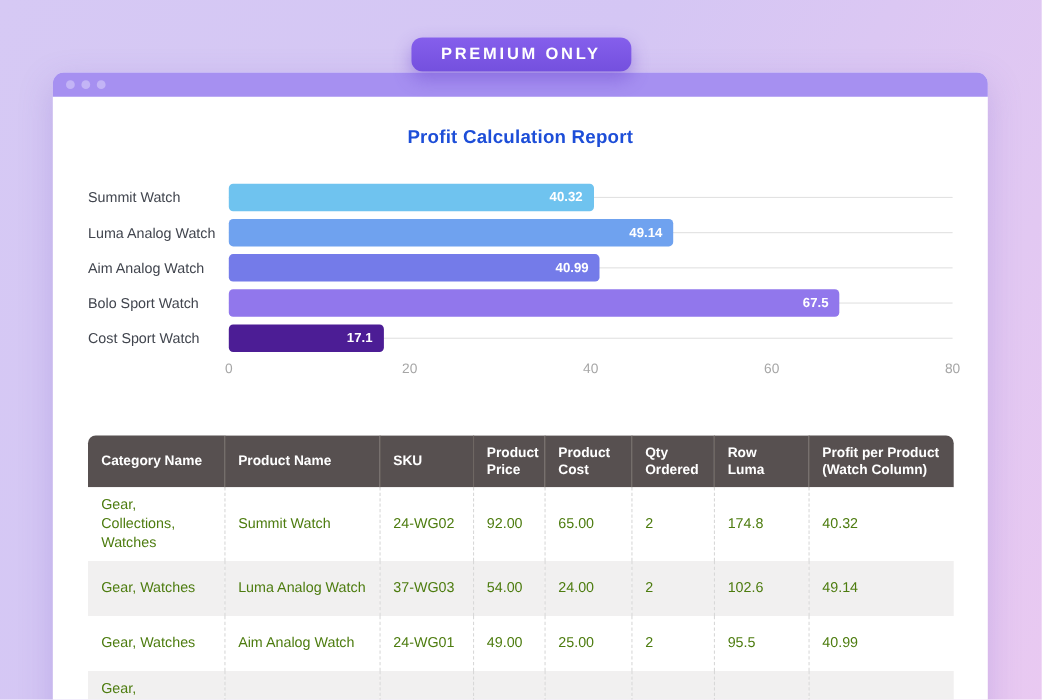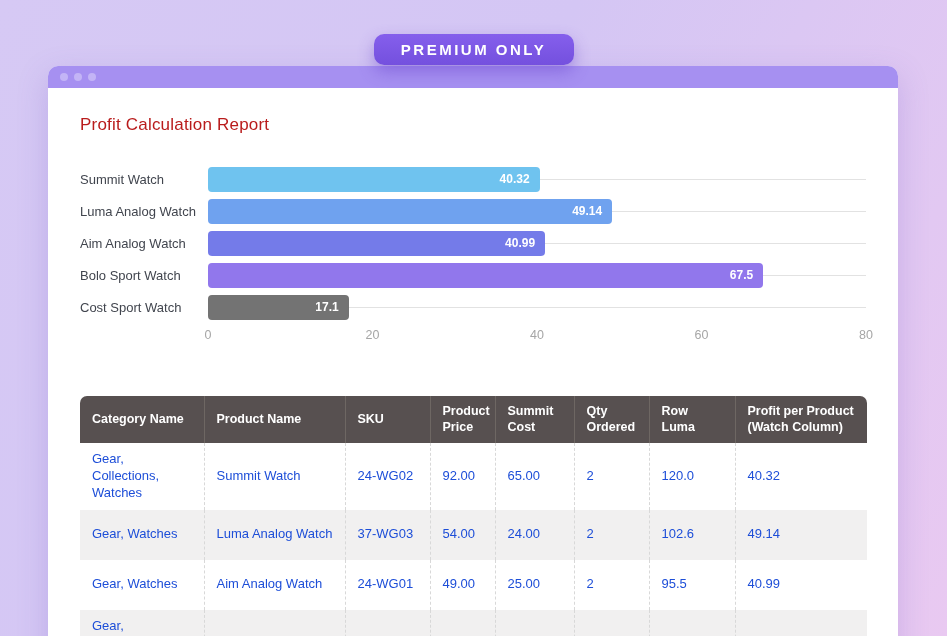--- a/index.html
+++ b/index.html
@@ -49,23 +49,24 @@
   }
   .dot {
     width: 8px; height: 8px;
     border-radius: 50%;
     background: #c3b4f6;
     display: inline-block;
   }
   .content { padding: 27px 32px 0 32px; }
   .report-title {
     font-size: 17px;
-    font-weight: 400;
-    color: #b91c1c;
+    font-weight: 700;
+    color: #1d4ed8;
     letter-spacing: 0.2px;
+    text-align: center;
   }
 
   
   .chart { margin-top: 28px; }
   .chart-row {
     display: flex; align-items: center;
     height: 32px;
   }
   .chart-label {
     width: 128px;
@@ -127,21 +128,21 @@
     padding: 8px 12px;
     height: 46px;
     vertical-align: middle;
     line-height: 1.25;
     border-left: 1px solid #6e6763;
   }
   .report-table thead th:first-child { border-left: none; border-top-left-radius: 7px; }
   .report-table thead th:last-child { border-top-right-radius: 7px; }
   .report-table tbody td {
     font-size: 13px;
-    color: #1d4ed8;
+    color: #4d7c0f;
     padding: 8px 12px;
     height: 50px;
     vertical-align: middle;
     line-height: 1.3;
     border-left: 1px dashed #d8d8d8;
   }
   .report-table tbody td:first-child { border-left: none; }
   .report-table tbody tr:nth-child(even) { background: #f1f0f0; }
   .report-table tbody tr:nth-child(odd) { background: #ffffff; }
 </style>
@@ -191,21 +192,21 @@
             <div class="chart-label">Bolo Sport Watch</div>
             <div class="chart-track">
               <div class="chart-bar" style="width:84.375%;background:#9177ec">
                 <span class="bar-value">67.5</span>
               </div>
             </div>
           </div>
           <div class="chart-row">
             <div class="chart-label">Cost Sport Watch</div>
             <div class="chart-track">
-              <div class="chart-bar" style="width:21.375000000000004%;background:#737373">
+              <div class="chart-bar" style="width:21.375000000000004%;background:#4c1d95">
                 <span class="bar-value">17.1</span>
               </div>
             </div>
           </div>
         </div>
       <div class="chart-axis" id="chart-axis">
           <span class="tick" style="left: 0%;">0</span>
           <span class="tick" style="left: 25%;">20</span>
           <span class="tick" style="left: 50%;">40</span>
           <span class="tick" style="left: 75%;">60</span>
@@ -223,35 +224,35 @@
           <col style="width: 75px;">
           <col style="width: 86px;">
           <col style="width: 132px;">
         </colgroup>
       <thead>
           <tr id="table-head-row">
             <th>Category Name</th>
             <th>Product Name</th>
             <th>SKU</th>
             <th>Product Price</th>
-            <th>Summit Cost</th>
+            <th>Product Cost</th>
             <th>Qty Ordered</th>
             <th>Row Luma</th>
             <th>Profit per Product (Watch Column)</th>
           </tr>
         </thead>
       <tbody id="table-body">
           <tr>
             <td>Gear, Collections, Watches</td>
             <td>Summit Watch</td>
             <td>24-WG02</td>
             <td>92.00</td>
             <td>65.00</td>
             <td>2</td>
-            <td>120.0</td>
+            <td>174.8</td>
             <td>40.32</td>
           </tr>
           <tr>
             <td>Gear, Watches</td>
             <td>Luma Analog Watch</td>
             <td>37-WG03</td>
             <td>54.00</td>
             <td>24.00</td>
             <td>2</td>
             <td>102.6</td>

